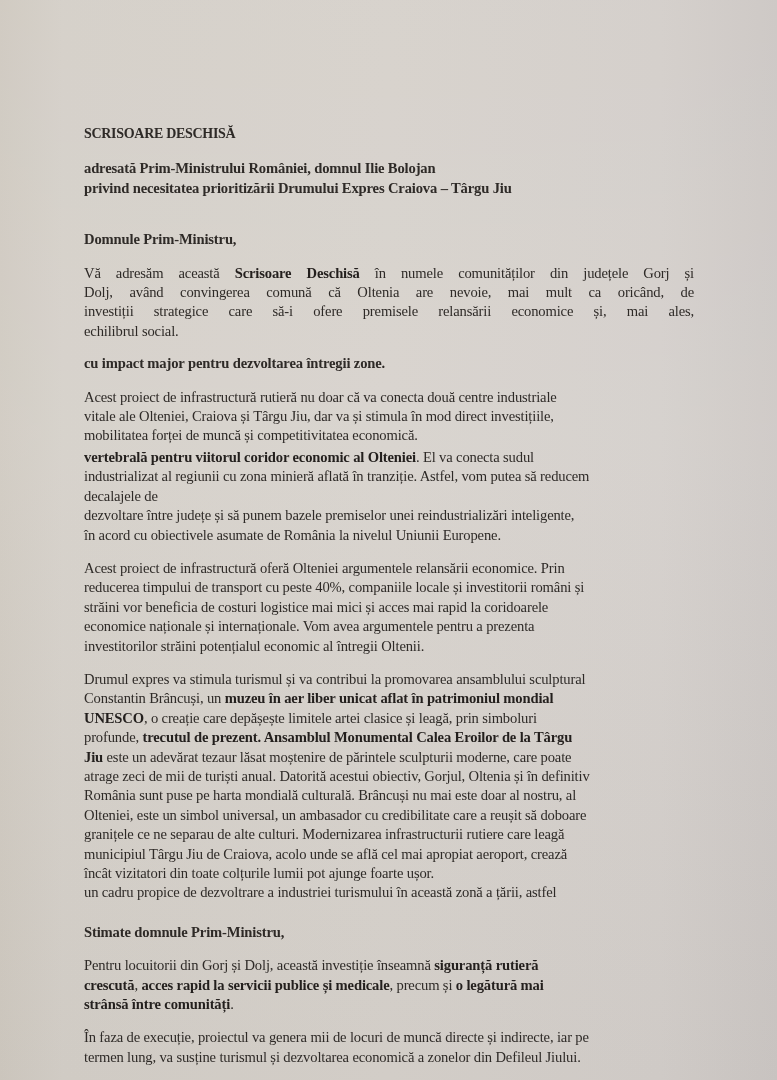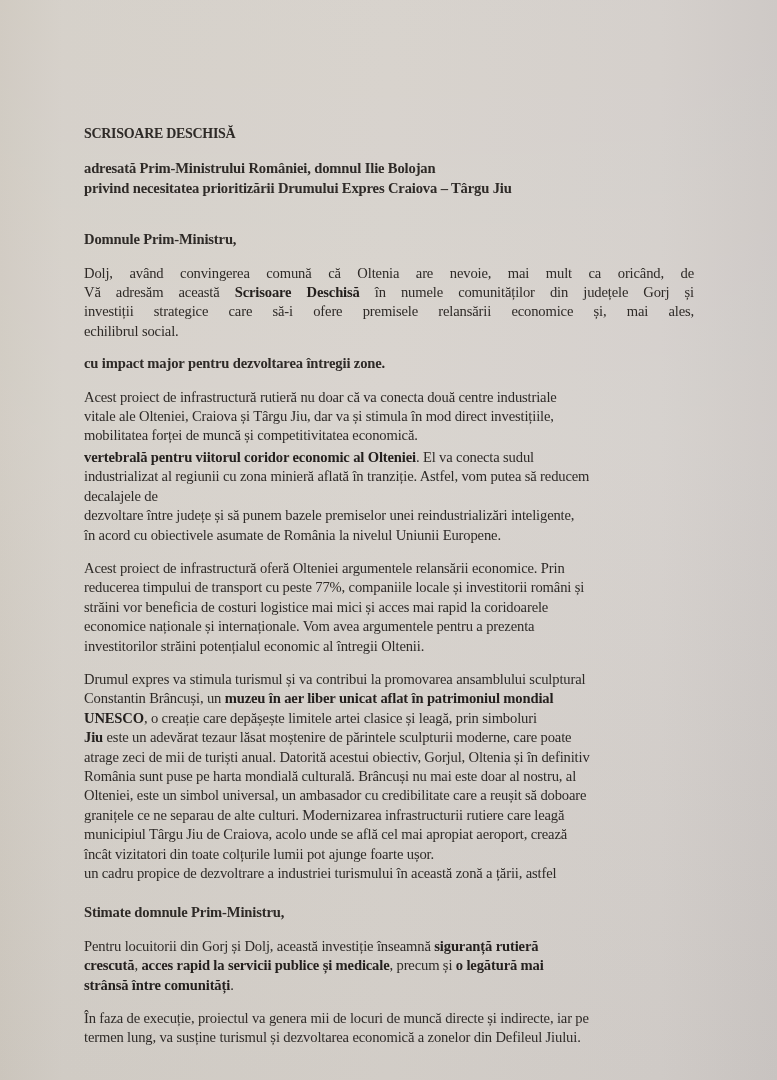--- a/index.html
+++ b/index.html
@@ -39,22 +39,22 @@
   <div class="title">SCRISOARE DESCHISĂ</div>
 
   <div class="subtitle">
     <span class="line">adresată Prim-Ministrului României, domnul Ilie Bolojan</span>
     <span class="line">privind necesitatea prioritizării Drumului Expres Craiova – Târgu Jiu</span>
   </div>
 
   <div class="salutation">Domnule Prim-Ministru,</div>
 
   <div class="block justify" style="margin-bottom:13px;">
+    <span class="line"><span>Vă adresăm această </span><b>Scrisoare Deschisă</b><span> în numele comunităților din județele Gorj și</span></span>
     <span class="line">Dolj, având convingerea comună că Oltenia are nevoie, mai mult ca oricând, de</span>
-    <span class="line"><span>Vă adresăm această </span><b>Scrisoare Deschisă</b><span> în numele comunităților din județele Gorj și</span></span>
     <span class="line">investiții strategice care să-i ofere premisele relansării economice și, mai ales,</span>
     <span class="line last">echilibrul social.</span>
   </div>
 
   <div class="block" style="font-weight:bold; margin-bottom:14px;">
     <span class="line">cu impact major pentru dezvoltarea întregii zone.</span>
   </div>
 
   <div class="block" style="margin-bottom:2px;">
     <span class="line">Acest proiect de infrastructură rutieră nu doar că va conecta două centre industriale</span>
@@ -65,30 +65,31 @@
   <div class="block" style="margin-bottom:14px;">
     <span class="line"><b>vertebrală pentru viitorul coridor economic al Olteniei</b><span>. El va conecta sudul</span></span>
     <span class="line">industrializat al regiunii cu zona minieră aflată în tranziție. Astfel, vom putea să reducem</span>
     <span class="line">decalajele de</span>
     <span class="line">dezvoltare între județe și să punem bazele premiselor unei reindustrializări inteligente,</span>
     <span class="line">în acord cu obiectivele asumate de România la nivelul Uniunii Europene.</span>
   </div>
 
   <div class="block" style="margin-bottom:14px;">
     <span class="line">Acest proiect de infrastructură oferă Olteniei argumentele relansării economice. Prin</span>
-    <span class="line">reducerea timpului de transport cu peste 77%, companiile locale și investitorii români și</span>
+    <span class="line">reducerea timpului de transport cu peste 40%, companiile locale și investitorii români și</span>
     <span class="line">străini vor beneficia de costuri logistice mai mici și acces mai rapid la coridoarele</span>
     <span class="line">economice naționale și internaționale. Vom avea argumentele pentru a prezenta</span>
     <span class="line">investitorilor străini potențialul economic al întregii Oltenii.</span>
   </div>
 
   <div class="block" style="margin-bottom:20px;">
     <span class="line">Drumul expres va stimula turismul și va contribui la promovarea ansamblului sculptural</span>
     <span class="line"><span>Constantin Brâncuși, un </span><b>muzeu în aer liber unicat aflat în patrimoniul mondial</b></span>
     <span class="line"><b>UNESCO</b><span>, o creație care depășește limitele artei clasice și leagă, prin simboluri</span></span>
+    <span class="line"><span>profunde, </span><b>trecutul de prezent. Ansamblul Monumental Calea Eroilor de la Târgu</b></span>
     <span class="line"><b>Jiu</b><span> este un adevărat tezaur lăsat moștenire de părintele sculpturii moderne, care poate</span></span>
     <span class="line">atrage zeci de mii de turiști anual. Datorită acestui obiectiv, Gorjul, Oltenia și în definitiv</span>
     <span class="line">România sunt puse pe harta mondială culturală. Brâncuși nu mai este doar al nostru, al</span>
     <span class="line">Olteniei, este un simbol universal, un ambasador cu credibilitate care a reușit să doboare</span>
     <span class="line">granițele ce ne separau de alte culturi. Modernizarea infrastructurii rutiere care leagă</span>
     <span class="line">municipiul Târgu Jiu de Craiova, acolo unde se află cel mai apropiat aeroport, crează</span>
     <span class="line">încât vizitatori din toate colțurile lumii pot ajunge foarte ușor.</span>
     <span class="line">un  cadru propice de dezvoltrare a industriei turismului în această zonă a țării, astfel</span>
   </div>
 

